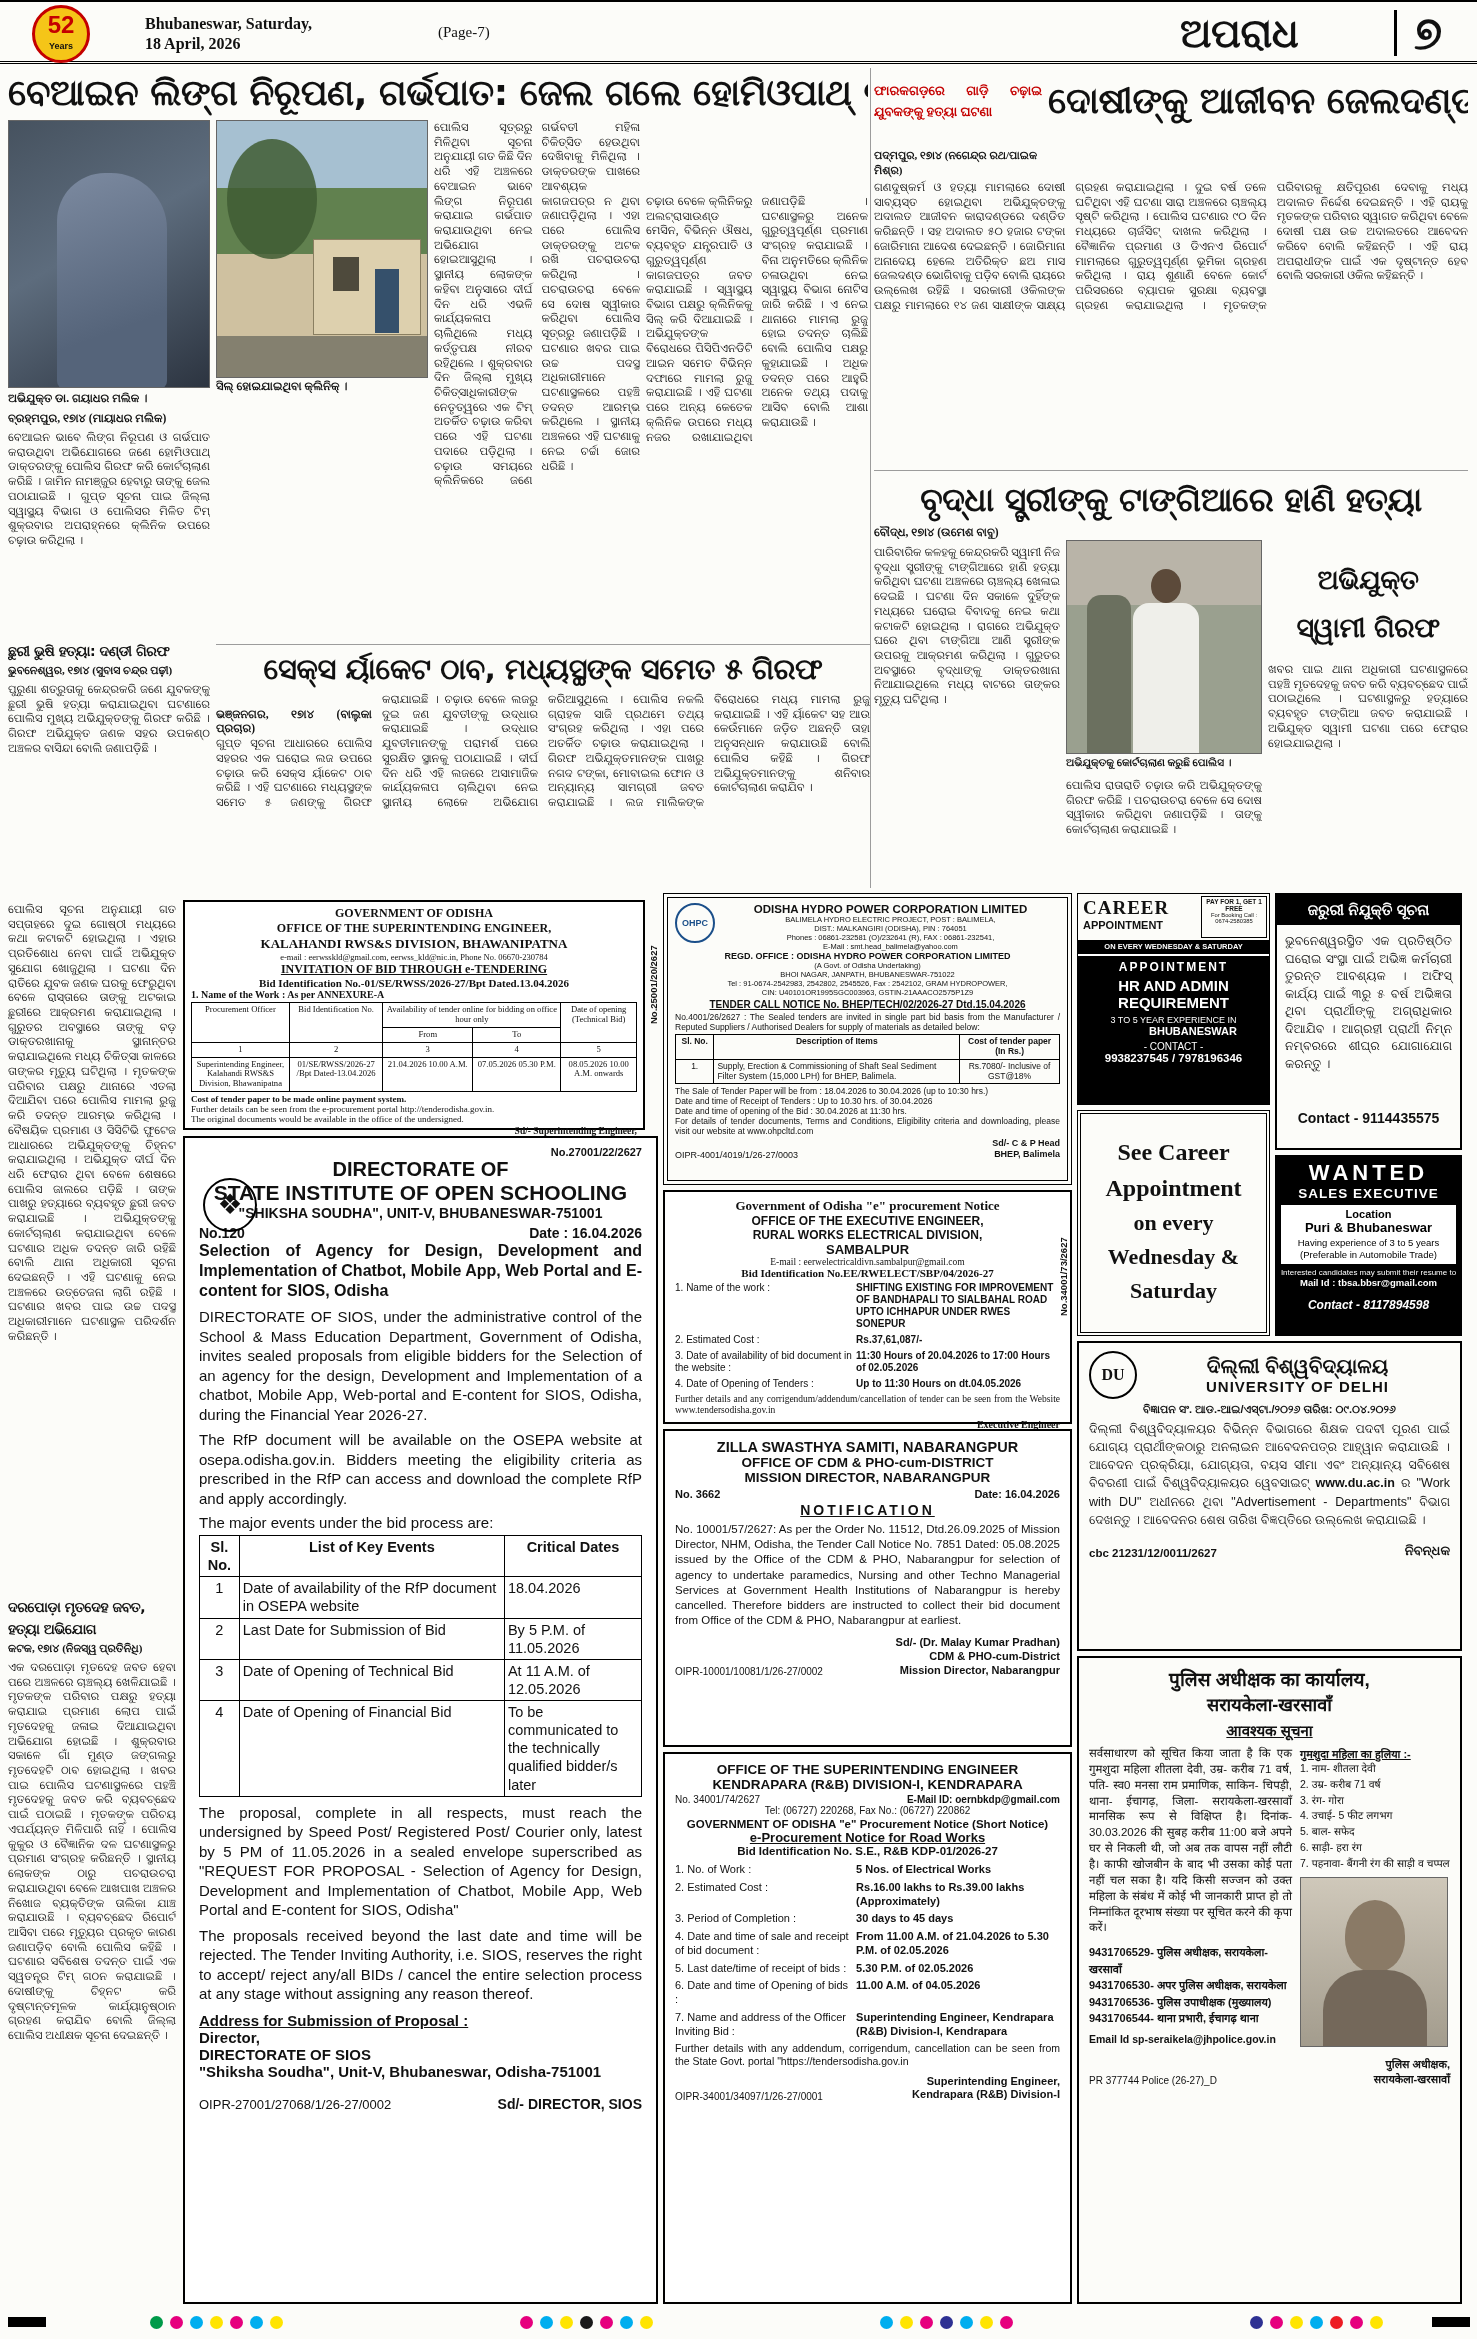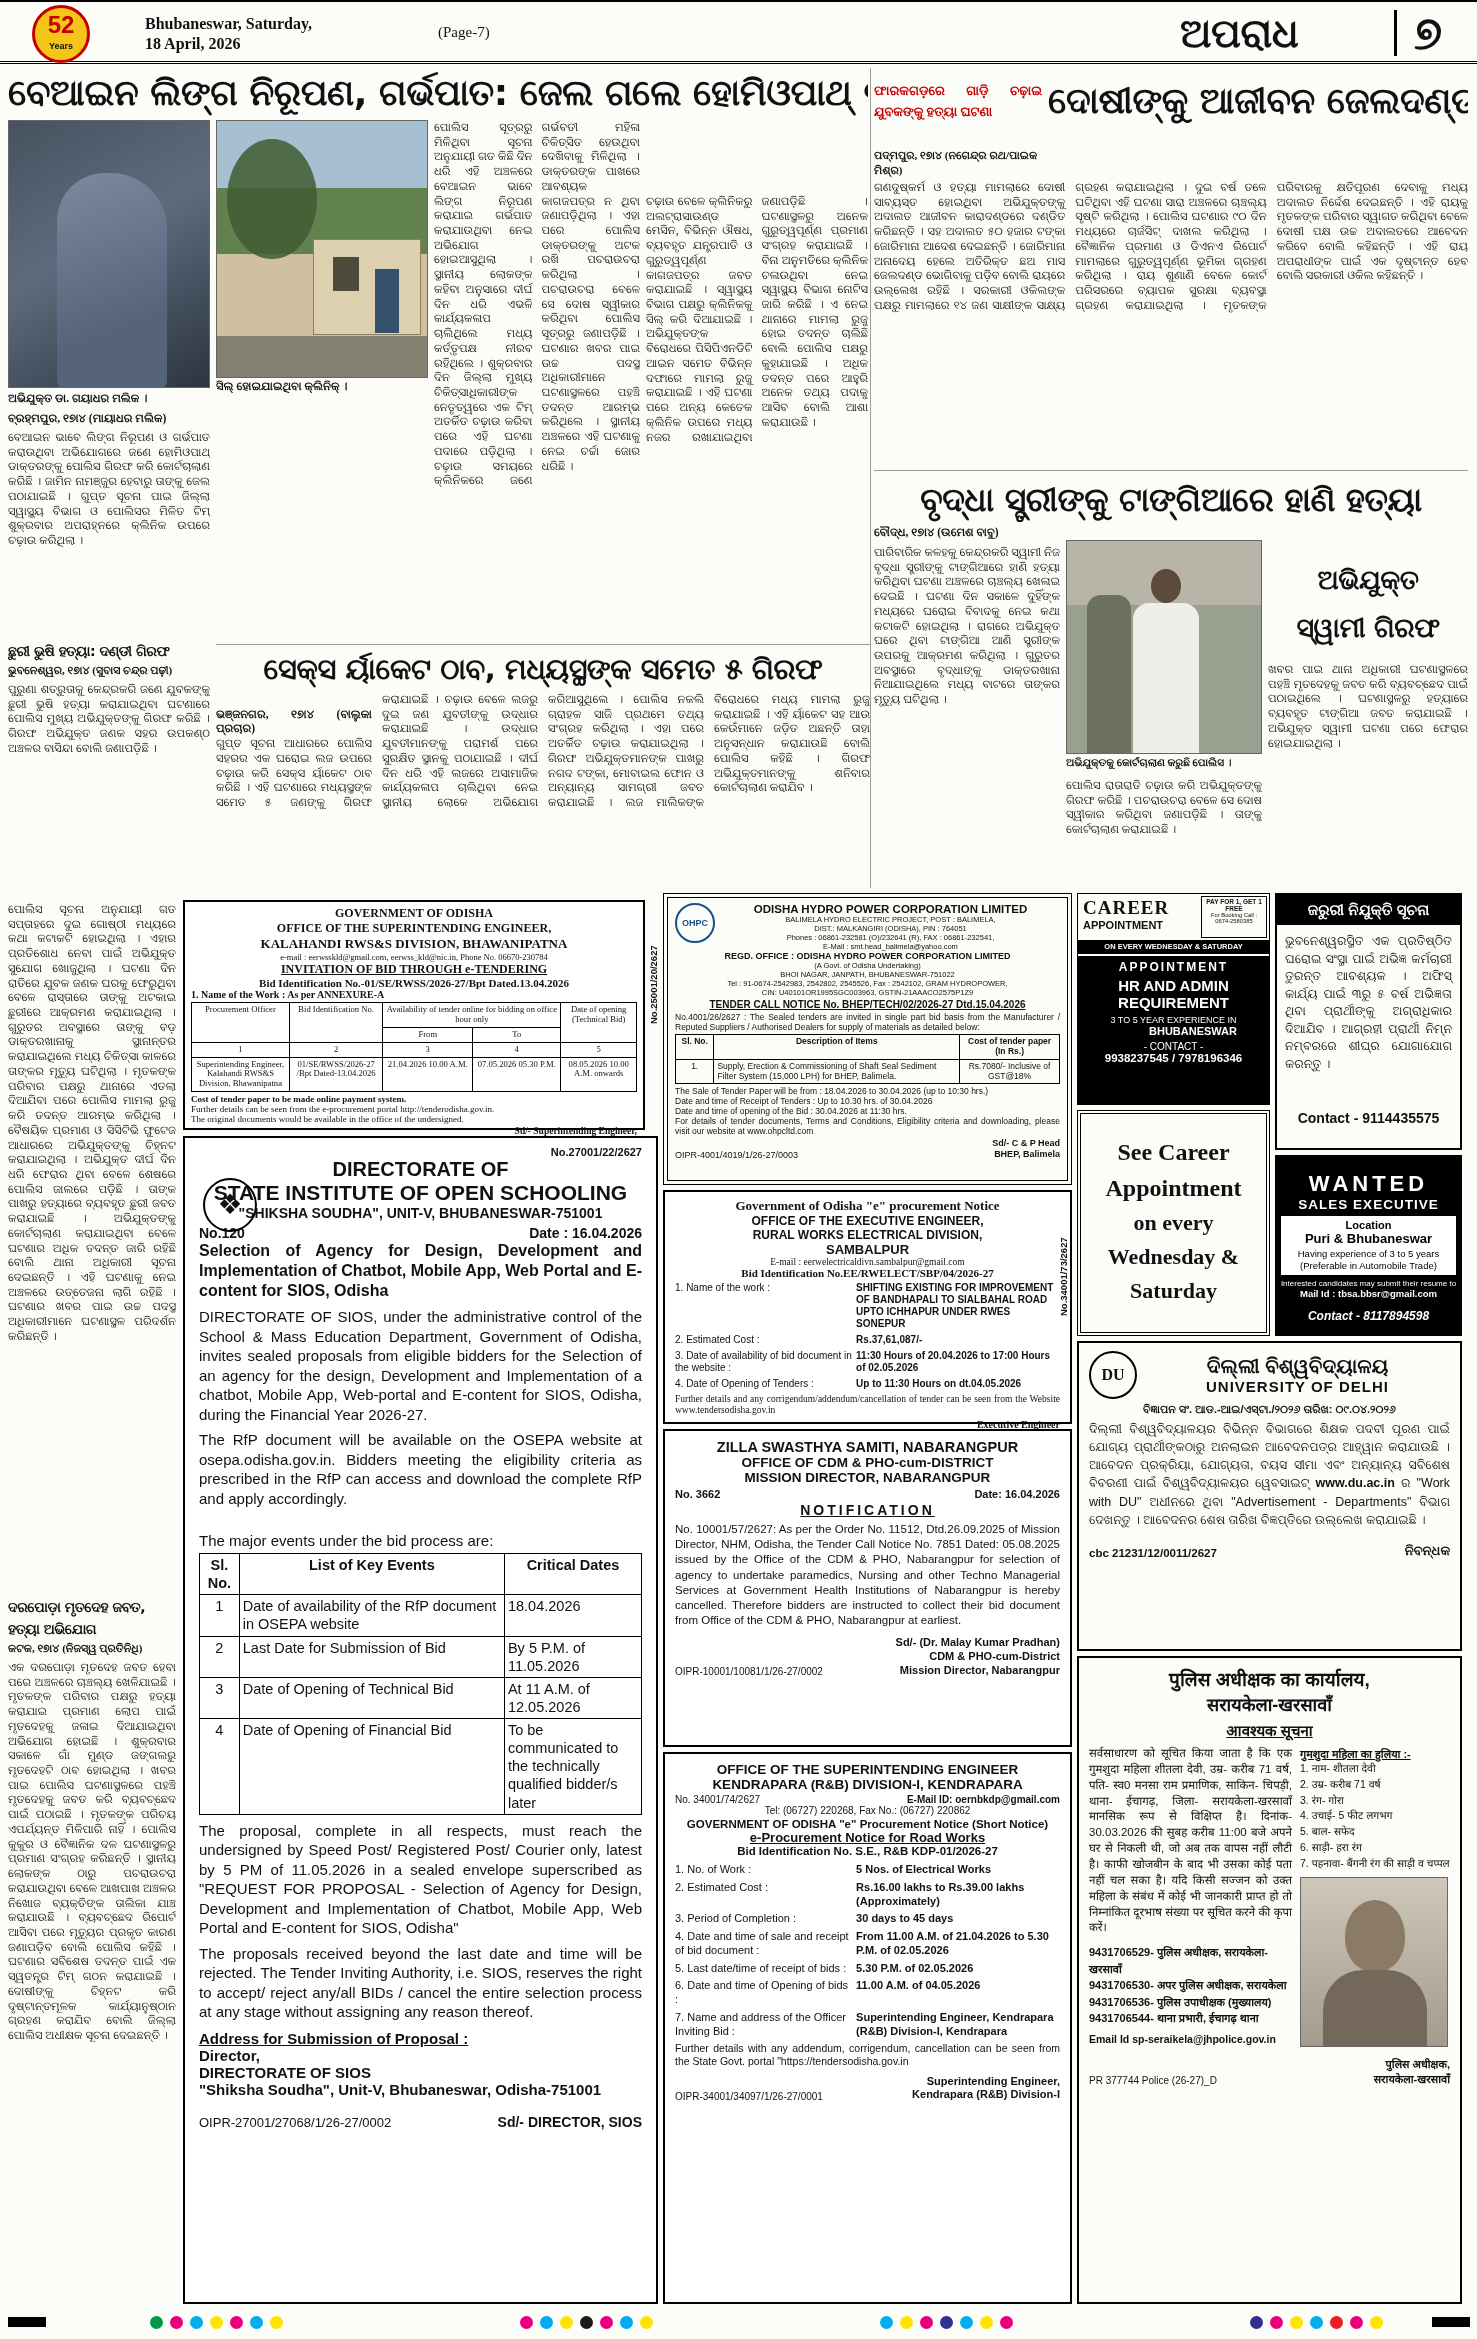--- a/index.html
+++ b/index.html
@@ -174,21 +174,21 @@
     <div class="abs" style="left:18px;top:40px;width:54px;height:54px;border:2px solid #000;border-radius:50%;text-align:center;font-size:28px;line-height:50px;">❖</div>
     <div class="ctr b" style="font-size:20px;">DIRECTORATE OF</div>
     <div class="ctr b" style="font-size:21px;">STATE INSTITUTE OF OPEN SCHOOLING</div>
     <div class="ctr b" style="font-size:14px;margin-bottom:4px;">"SHIKSHA SOUDHA", UNIT-V, BHUBANESWAR-751001</div>
     <div style="display:flex;justify-content:space-between;">
       <span class="b" style="font-size:14px;">No.120</span>
       <span class="b" style="font-size:14px;">Date : 16.04.2026</span>
     </div>
     <div class="b j" style="font-size:16px;line-height:1.25;margin-bottom:6px;">Selection of Agency for Design, Development and Implementation of Chatbot, Mobile App, Web Portal and E-content for SIOS, Odisha</div>
     <div class="j" style="font-size:15px;line-height:1.3;margin-bottom:6px;">DIRECTORATE OF SIOS, under the administrative control of the School &amp; Mass Education Department, Government of Odisha, invites sealed proposals from eligible bidders for the Selection of an agency for the design, Development and Implementation of a chatbot, Mobile App, Web-portal and E-content for SIOS, Odisha, during the Financial Year 2026-27.</div>
-    <div class="j" style="font-size:15px;line-height:1.3;margin-bottom:24px;">The RfP document will be available on the OSEPA website at osepa.odisha.gov.in. Bidders meeting the eligibility criteria as prescribed in the RfP can access and download the complete RfP and apply accordingly.</div>
+    <div class="j" style="font-size:15px;line-height:1.3;margin-bottom:6px;">The RfP document will be available on the OSEPA website at osepa.odisha.gov.in. Bidders meeting the eligibility criteria as prescribed in the RfP can access and download the complete RfP and apply accordingly.</div>
     <div style="font-size:15px;margin-bottom:4px;">The major events under the bid process are:</div>
     <table class="tbl" style="font-size:14.5px;line-height:1.25;text-align:left;margin-bottom:6px;">
       <tbody>
           <tr class="b">
         <td style="width:9%;">Sl. No.</td>
         <td style="width:60%;">List of Key Events</td>
         <td>Critical Dates</td>
       </tr>
       <tr>
         <td>1</td>
@@ -408,21 +408,21 @@
   </div>
 
   <div class="abs" style="left:1077px;top:1110px;width:193px;height:226px;border:4px double #000;padding-top:20px;text-align:center;font-family:'Liberation Serif',serif;">
     <div class="b" style="font-size:24px;line-height:36px;">See Career</div>
     <div class="b" style="font-size:24px;line-height:36px;">Appointment</div>
     <div class="b" style="font-size:22px;line-height:34px;">on every</div>
     <div class="b" style="font-size:22px;line-height:34px;">Wednesday &amp;</div>
     <div class="b" style="font-size:22px;line-height:34px;">Saturday</div>
   </div>
 
-  <div class="abs band-black sans ctr" style="left:1275px;top:1155px;width:187px;height:181px;padding-top:16px;">
+  <div class="abs band-black sans ctr" style="left:1275px;top:1155px;width:187px;height:181px;padding-top:5px;">
     <div class="b" style="font-size:22px;letter-spacing:4px;">WANTED</div>
     <div class="b" style="font-size:13.5px;letter-spacing:1px;">SALES EXECUTIVE</div>
     <div style="background:#fff;color:#000;margin:4px 6px;padding:3px;">
       <div class="b" style="font-size:11px;">Location</div>
       <div class="b" style="font-size:13px;">Puri &amp; Bhubaneswar</div>
       <div style="font-size:9.5px;line-height:1.25;margin-top:2px;">Having experience of 3 to 5 years (Preferable in Automobile Trade)</div>
     </div>
     <div style="font-size:8px;">Interested candidates may submit their resume to</div>
     <div class="b" style="font-size:9.5px;">Mail Id : tbsa.bbsr@gmail.com</div>
     <div class="b" style="font-size:12px;margin-top:10px;font-style:italic;">Contact - 8117894598</div>

